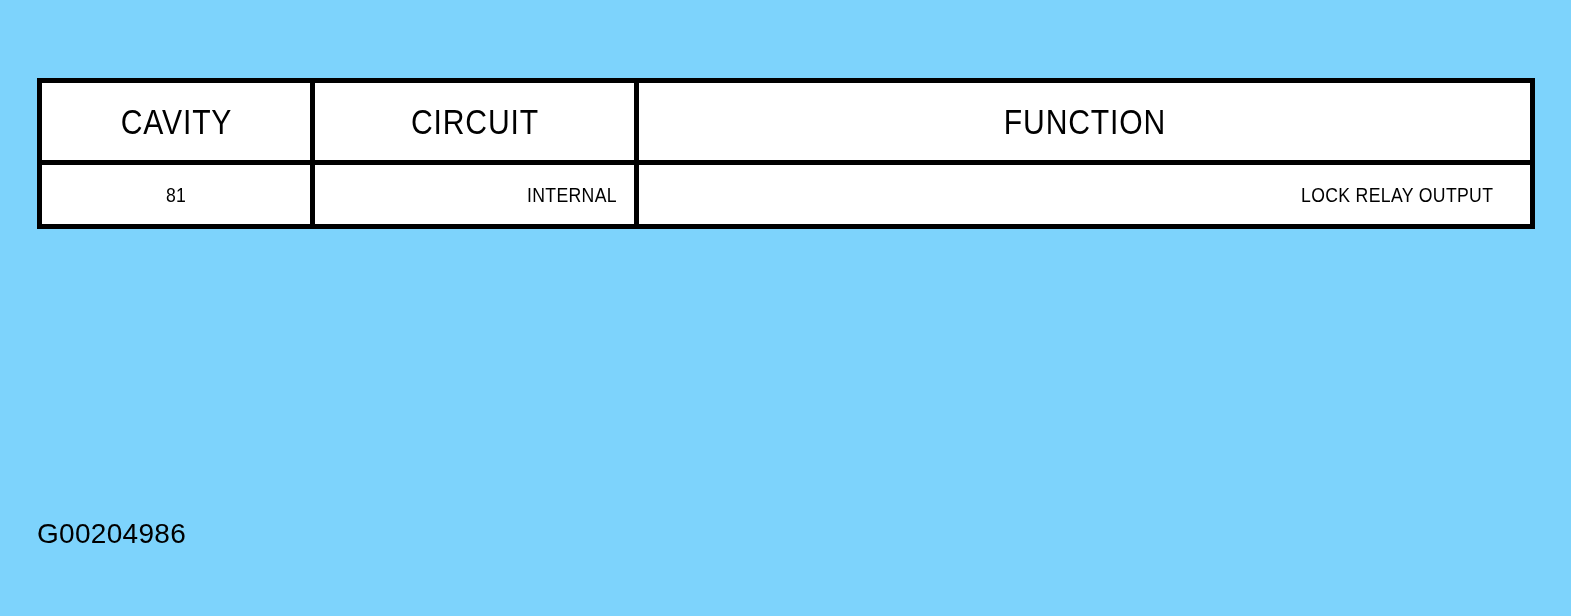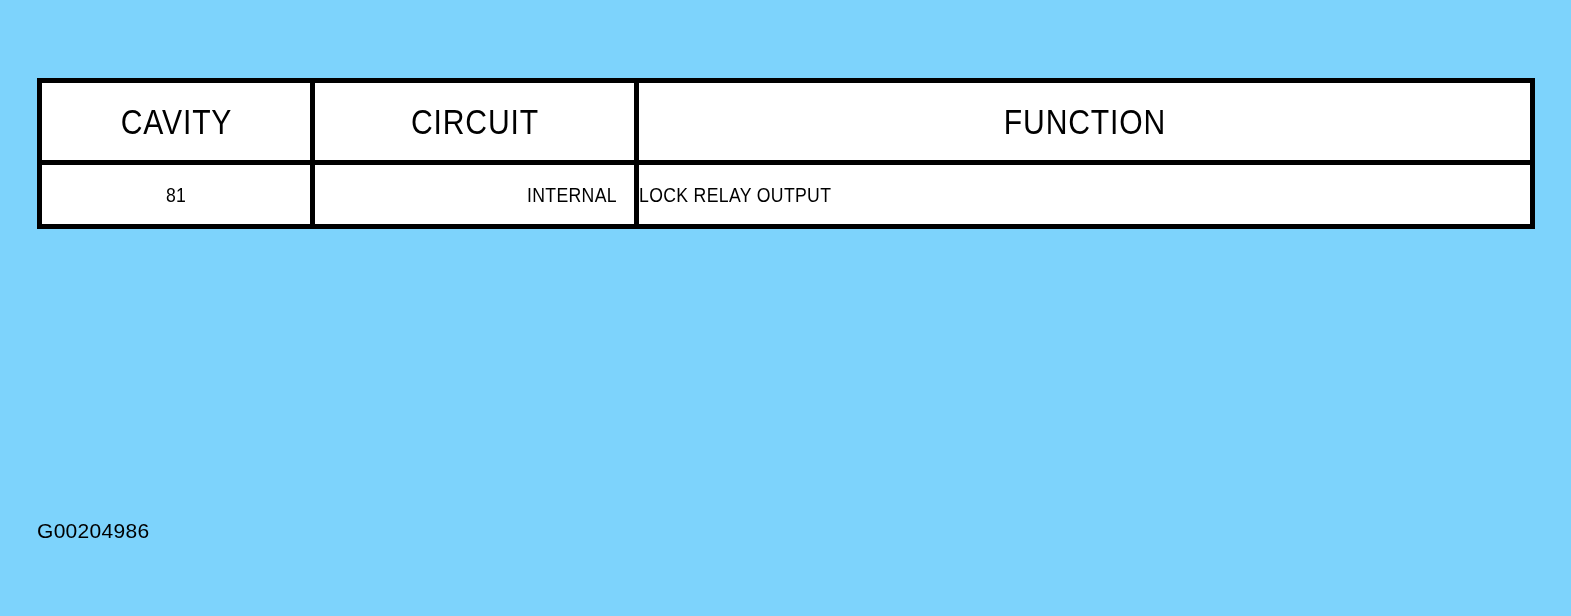--- a/index.html
+++ b/index.html
@@ -84,35 +84,35 @@
     padding-left: 36px;
     text-decoration: underline;
   }
   td.cell-circuit .txt {
     display: inline-block;
     transform: scaleX(0.84);
     transform-origin: left center;
   }
 
   td.cell-function {
-    text-align: left;
+    text-align: right;
     padding-left: 90px;
   }
   td.cell-function .txt {
     display: inline-block;
     transform: scaleX(0.84);
     transform-origin: left center;
   }
 
   
   #figure-caption {
     position: absolute;
     left: 37px;
     top: 519px;
-    font-size: 21px;
+    font-size: 28px;
     line-height: 1.1;
     letter-spacing: 0.3px;
     white-space: nowrap;
   }
 </style>
 </head>
 <body>
 
 <div id="sheet">
 

